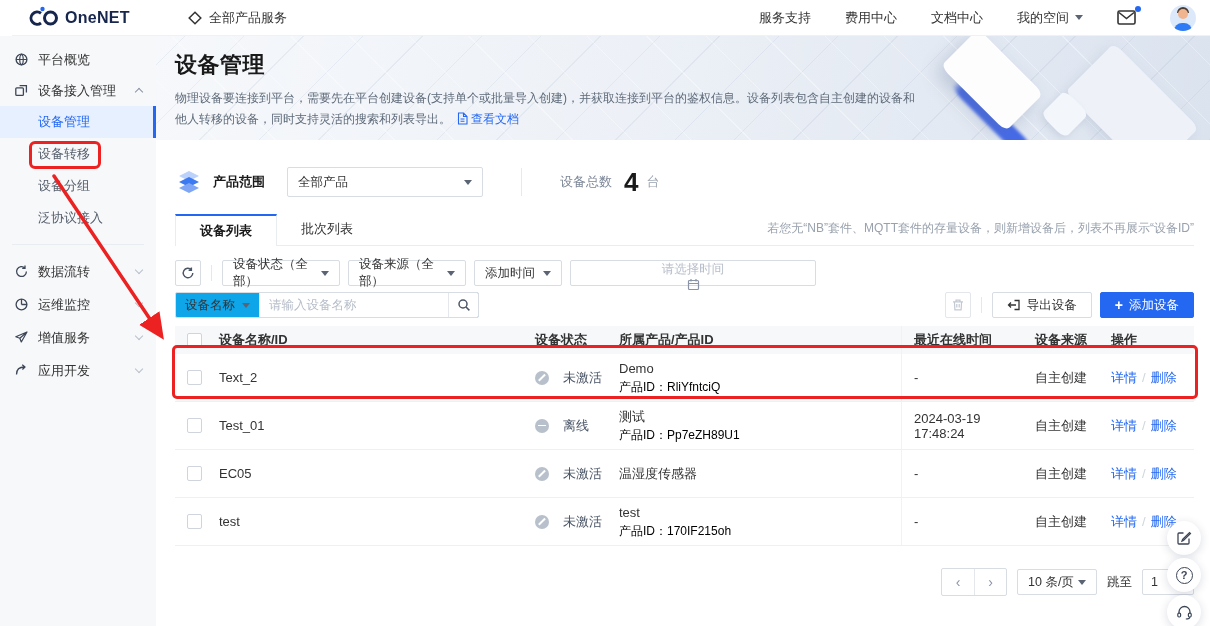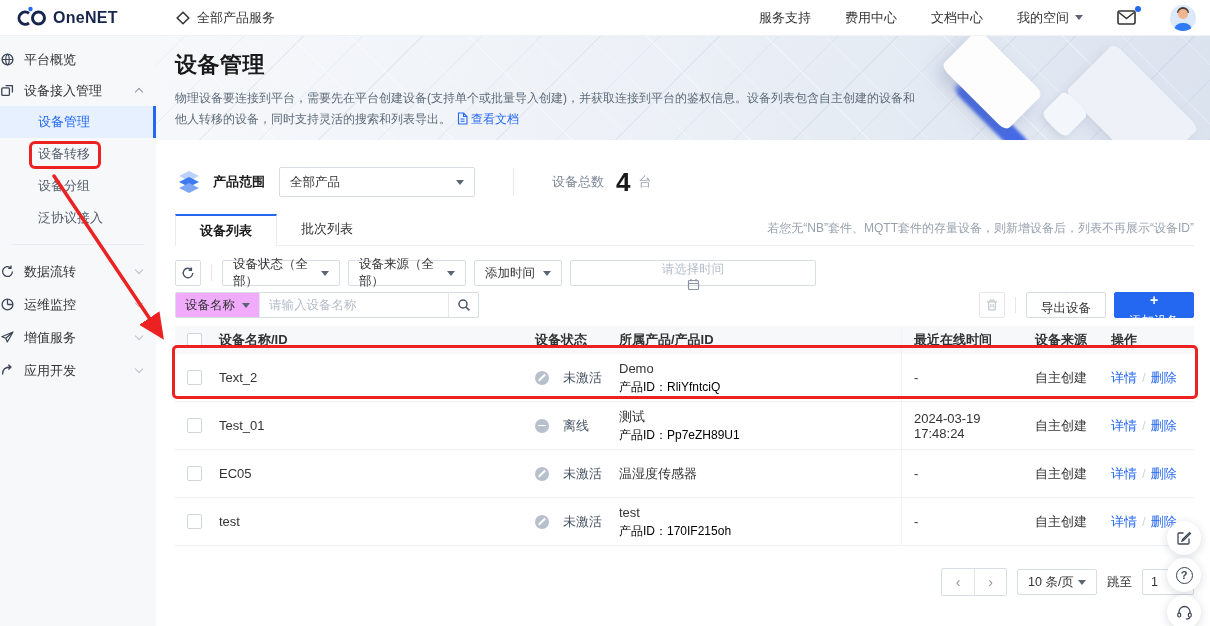--- a/index.html
+++ b/index.html
@@ -3,38 +3,38 @@
 <meta charset="utf-8">
 <style>
   * { margin:0; padding:0; box-sizing:border-box; }
   html,body { width:1210px; height:626px; }
   body {
     font-family:"Liberation Sans","DejaVu Sans",sans-serif;
     font-size:13px; color:#333; background:#fff;
     position:relative; overflow:hidden;
   }
   
-  .topbar{position:absolute;top:0;left:0;right:0;height:36px;background:#fff;
+  .topbar{position:absolute;top:0;left:12px;right:0;height:36px;background:#fff;
     display:flex;align-items:center;padding:0 14px;border-bottom:1px solid #eef1f5;z-index:20;}
   .logo{display:flex;align-items:center;gap:5px;}
   .logo-text{font-size:16px;font-weight:700;color:#17264d;letter-spacing:.3px;}
   .all-products{display:flex;align-items:center;gap:7px;margin-left:58px;color:#333;cursor:pointer;}
   .topbar-right{margin-left:auto;display:flex;align-items:center;gap:34px;}
   .topbar-link{color:#333;cursor:pointer;}
   .myspace{display:flex;align-items:center;gap:6px;cursor:pointer;}
   .caret-down{width:0;height:0;border-left:4px solid transparent;border-right:4px solid transparent;border-top:5px solid #5a6472;}
   .mail-wrap{position:relative;cursor:pointer;display:flex;}
   .mail-dot{position:absolute;top:-4px;right:-5px;width:6px;height:6px;border-radius:50%;background:#2468f2;}
   .avatar{width:26px;height:26px;border-radius:50%;background:#dce9fb;position:relative;overflow:hidden;cursor:pointer;}
   .avatar .head{position:absolute;top:4px;left:8px;width:10px;height:10px;border-radius:50%;background:#f0b48e;}
   .avatar .hair{position:absolute;top:2px;left:7px;width:12px;height:6px;border-radius:6px 6px 0 0;background:#4a3b33;}
   .avatar .body{position:absolute;bottom:-4px;left:4px;width:18px;height:12px;border-radius:8px 8px 0 0;background:#2f7bf5;}
   
   .sidebar{position:absolute;top:36px;left:0;bottom:0;width:156px;background:#f7f8fa;padding-top:8px;z-index:10;}
-  .side-item{height:31px;display:flex;align-items:center;gap:9px;cursor:pointer;color:#333;}
+  .side-item{height:31px;display:flex;align-items:center;padding-left:14px;gap:9px;cursor:pointer;color:#333;}
   .side-item .s-ic{width:15px;height:15px;display:flex;align-items:center;justify-content:center;color:#3c4656;}
   .side-item .chev{margin-left:auto;margin-right:14px;}
   .chev{width:6px;height:6px;border-right:1.4px solid #b8bfca;border-bottom:1.4px solid #b8bfca;transform:rotate(45deg);margin-top:-3px;}
   .chev.up{transform:rotate(-135deg);margin-top:3px;border-color:#8a94a6;}
   .sub-item{height:32px;display:flex;align-items:center;padding-left:38px;cursor:pointer;color:#555e6b;position:relative;}
   .sub-item.active{background:#e7f0ff;color:#2468f2;}
   .sub-item.active::after{content:"";position:absolute;right:0;top:0;bottom:0;width:3px;background:#2468f2;}
   .side-divider{height:1px;background:#e9ecf1;margin:10px 12px;}
   
   .main{position:absolute;top:36px;left:156px;right:0;bottom:0;background:#fff;}
@@ -48,21 +48,21 @@
   .cube1b{width:92px;height:30px;top:66px;right:172px;background:#2c55e8;filter:blur(3px);opacity:.85;border-radius:8px;transform:rotate(45deg) scaleY(.58);}
   .cube2{width:120px;height:120px;top:14px;right:18px;background:#eef2f8;box-shadow:0 10px 16px rgba(120,135,165,.18);}
   .cube3{width:34px;height:60px;top:40px;right:120px;background:#f3f6fa;box-shadow:0 6px 10px rgba(120,135,165,.2);transform:rotate(45deg) scaleY(.58) translateY(20px);}
   .banner-inner{position:relative;z-index:2;padding:14px 0 0 19px;}
   .banner-title{font-size:22px;font-weight:700;color:#1a1a1a;letter-spacing:.5px;}
   .banner-desc{margin-top:8px;width:742px;font-size:12px;line-height:1.75;color:#5f6b7a;}
   .doc-link{color:#2468f2;cursor:pointer;white-space:nowrap;}
   .doc-ic{display:inline-block;vertical-align:-2px;margin:0 3px 0 6px;}
   
   .scope-row{display:flex;align-items:center;margin:26px 16px 0 19px;height:32px;}
-  .scope-label{font-weight:700;color:#1a1a1a;margin:0 14px 0 10px;}
+  .scope-label{font-weight:700;color:#1a1a1a;margin:0 22px 0 10px;}
   .select{border:1px solid #d8dce3;border-radius:2px;background:#fff;display:flex;align-items:center;
     justify-content:space-between;padding:0 10px;color:#333;cursor:pointer;font-size:12.5px;}
   .scope-select{width:196px;height:30px;}
   .v-div{width:1px;height:28px;background:#e6eaf0;margin:0 38px;}
   .total-label{color:#7c8697;}
   .total-value{font-size:26px;font-weight:700;color:#1a1a1a;margin:0 8px 0 12px;}
   .total-unit{color:#9aa3b0;}
   
   .tab-row{display:flex;align-items:flex-end;margin:16px 16px 0 19px;border-bottom:1px solid #e9edf0;height:32px;}
   .tab{height:32px;padding:0 24px;display:flex;align-items:center;cursor:pointer;color:#333;}
@@ -73,31 +73,31 @@
   .filter-row{display:flex;align-items:center;margin:14px 16px 0 19px;height:26px;}
   .filter-row.second{margin-top:6px;}
   .icon-btn{width:26px;height:26px;border:1px solid #d8dce3;border-radius:2px;background:#fff;display:flex;
     align-items:center;justify-content:center;cursor:pointer;color:#4a5566;}
   .f-div{width:1px;height:16px;background:#e4e7ec;margin:0 10px;}
   .f-select{height:26px;margin-right:8px;}
   .w-status{width:118px;} .w-source{width:118px;} .w-time{width:88px;}
   .date-box{height:26px;width:246px;border:1px solid #d8dce3;border-radius:2px;background:#fff;display:flex;
     align-items:center;justify-content:space-between;padding:0 8px;cursor:pointer;flex-direction:column;}
   .placeholder{color:#b6bdc9;font-size:12.5px;}
-  .search-group{display:flex;height:26px;border:1px solid #d8dce3;border-radius:2px;background:#f0abfc;overflow:hidden;}
+  .search-group{display:flex;height:26px;border:1px solid #d8dce3;border-radius:2px;background:#0ea5e9;overflow:hidden;}
   .sg-select{width:84px;display:flex;align-items:center;justify-content:space-between;padding:0 9px;
     border-right:1px solid #e4e7ec;cursor:pointer;font-size:12.5px;color:#333;}
   .sg-input{width:188px;border:none;outline:none;padding:0 9px;font-size:12.5px;color:#333;font-family:inherit;}
   .sg-input::placeholder{color:#b6bdc9;}
   .sg-btn{width:30px;display:flex;align-items:center;justify-content:center;border-left:1px solid #e4e7ec;
     cursor:pointer;color:#4a5566;background:#fff;}
   .right-tools{margin-left:auto;display:flex;align-items:center;}
   .trash-btn{color:#c3c9d2;border-color:#e3e6eb;cursor:default;}
   .btn{height:26px;display:flex;align-items:center;gap:6px;padding:0 14px;border:1px solid #d8dce3;
-    border-radius:2px;background:#fff;cursor:pointer;font-size:12.5px;color:#333;flex-direction:column;}
+    border-radius:2px;background:#fff;cursor:pointer;font-size:12.5px;color:#333;}
   .btn-primary{background:#2468f2;border-color:#2468f2;color:#fff;}
   .plus{font-size:14px;font-weight:700;line-height:1;}
   
   .table{margin:8px 16px 0 19px;}
   .t-row{display:grid;grid-template-columns:44px 316px 84px 282px 134px 76px auto;align-items:center;}
   .t-head{height:28px;background:#f7f8fa;font-weight:700;color:#333;}
   .t-body-row{height:48px;border-bottom:1px solid #edf0f4;background:#fff;}
   .t-cell{padding-right:8px;}
   .col-online{border-left:1px solid #f0f2f6;padding-left:12px;align-self:stretch;display:flex;align-items:center;}
   .t-head .col-online{align-items:center;}

